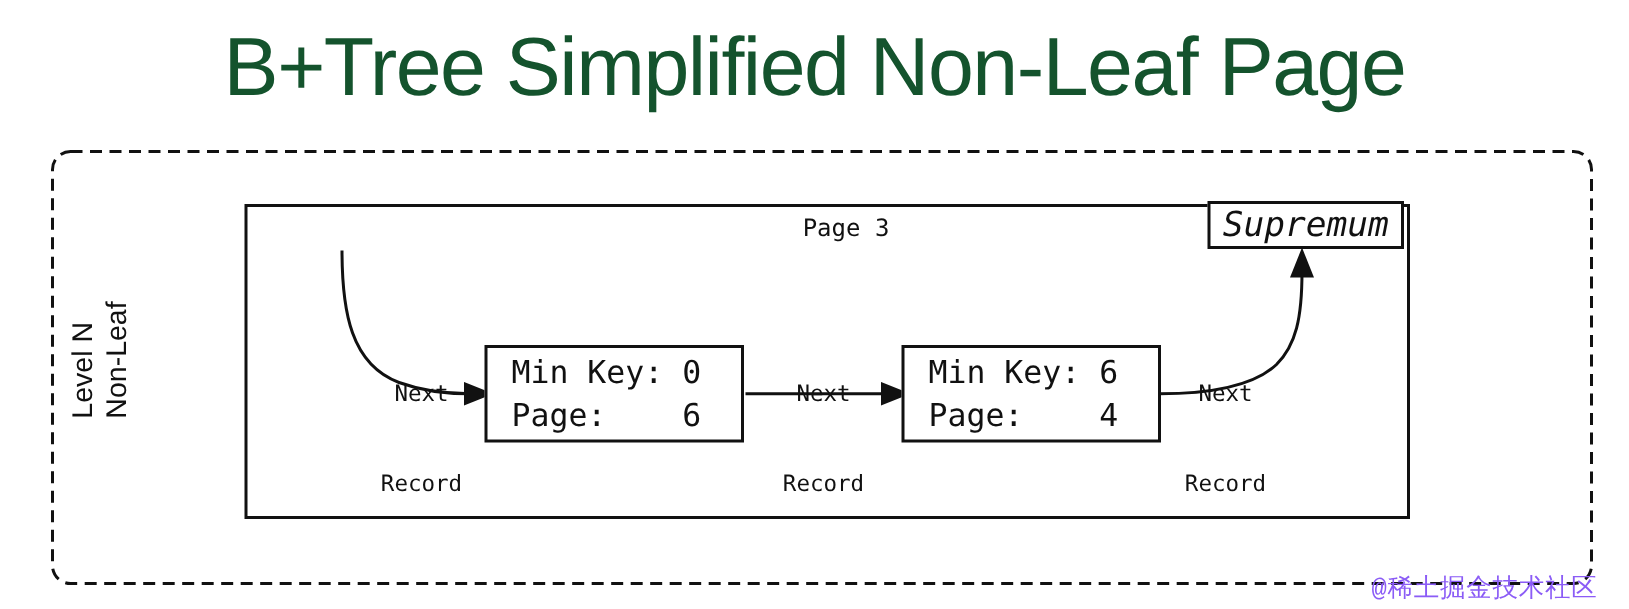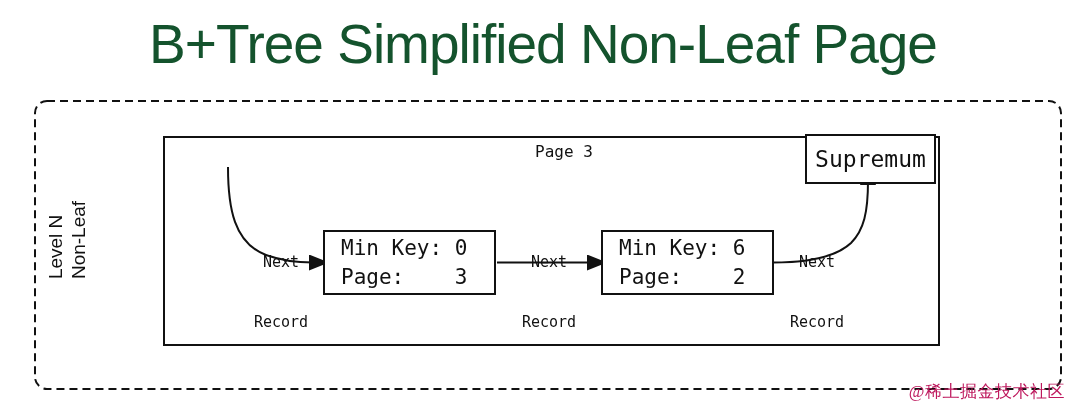--- a/index.html
+++ b/index.html
@@ -50,21 +50,21 @@
     position: absolute;
     border: 2px solid #111111;
     box-sizing: border-box;
     background: #ffffff;
     display: flex;
     align-items: center;
     justify-content: center;
     font-size: 23px;
   }
   .infimum-box  { left: 163px; top: 135px; width: 130px; height: 32px; }
-  .supremum-box { left: 805px; top: 134px; width: 131px; height: 50px; }
+  .supremum-box { left: 805px; top: 134px; width: 131px; height: 32px; font-style: italic; }
   .page-caption {
     position: absolute;
     left: 548px;
     top: 142px;
     transform: translateX(-50%);
     font-size: 16px;
     white-space: pre;
     margin-left: 16px;
   }
   .record-box {
@@ -102,23 +102,23 @@
     font-family: "Liberation Sans", sans-serif;
     font-size: 19px;
     line-height: 23px;
     white-space: nowrap;
     text-align: left;
   }
   .watermark {
     position: absolute;
     right: 21px;
     top: 380px;
-    font-family: Liberation Serif, serif;
+    font-family: Liberation Mono, monospace;
     font-size: 17px;
-    color: #be185d;
+    color: #8b5cf6;
     letter-spacing: 0.5px;
     white-space: nowrap;
   }
 </style>
 </head>
 <body>
 
 <div class="canvas">
 
   <div class="title">B+Tree Simplified Non-Leaf Page</div>
@@ -144,26 +144,26 @@
 
   <div class="page-caption">Page 3</div>
 
 
   <div class="node-box supremum-box">
     <span>Supremum</span>
   </div>
 
   <div class="record-box record-box-1">
     <div class="rec-line">Min Key: 0</div>
-    <div class="rec-line">Page:    3</div>
+    <div class="rec-line">Page:    6</div>
   </div>
 
   <div class="record-box record-box-2">
     <div class="rec-line">Min Key: 6</div>
-    <div class="rec-line">Page:    2</div>
+    <div class="rec-line">Page:    4</div>
   </div>
 
   <div class="edge-label edge-label-1">
     <div>Next</div>
     <div>Record</div>
   </div>
 
   <div class="edge-label edge-label-2">
     <div>Next</div>
     <div>Record</div>

